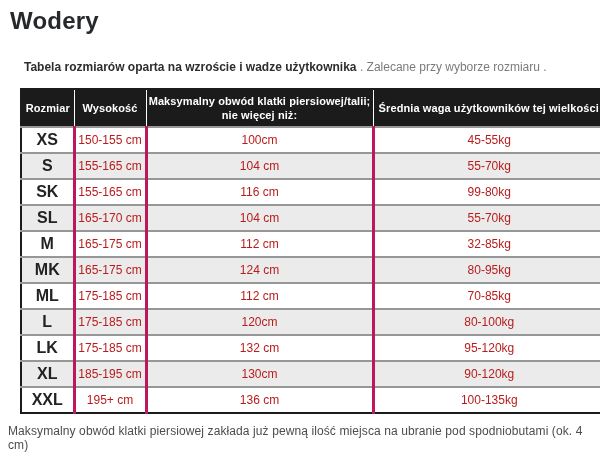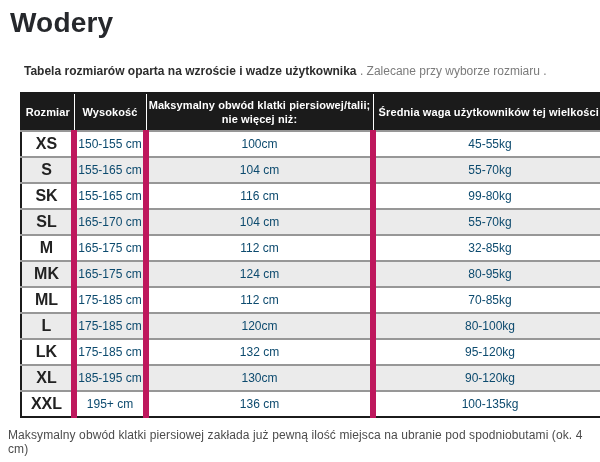--- a/index.html
+++ b/index.html
@@ -9,21 +9,21 @@
     font-family: "Liberation Sans", "DejaVu Sans", sans-serif;
   }
   .page {
     width: 600px;
     height: 462px;
     background: #ffffff;
     overflow: hidden;
   }
   .page-title {
     margin: 7px 11px 0 10px;
-    font-size: 28px;
+    font-size: 24px;
     font-weight: 700;
     color: #26282c;
     letter-spacing: 0.2px;
   }
   .subtitle {
     margin: 25px 0 0 24px;
     font-size: 12px;
     color: #7b7b7b;
     line-height: 15px;
   }
@@ -54,22 +54,22 @@
     line-height: 14px;
     border-left: 1px solid #ffffff;
     letter-spacing: 0.1px;
   }
   table.size-table th:first-child { border-left: none; }
   table.size-table td {
     height: 26px;
     text-align: center;
     vertical-align: middle;
     font-size: 12px;
-    color: #0c4a6e;
-    border-left: 6px solid #be185d;
+    color: #b91c1c;
+    border-left: 3px solid #be185d;
     border-top: 2px solid #979797;
   }
   table.size-table td:first-child {
     font-weight: 700;
     color: #222222;
     font-size: 16px;
     border-left: none;
   }
   table.size-table tbody tr:nth-child(odd)  { background: #ffffff; }
   table.size-table tbody tr:nth-child(even) { background: #ebebeb; }

